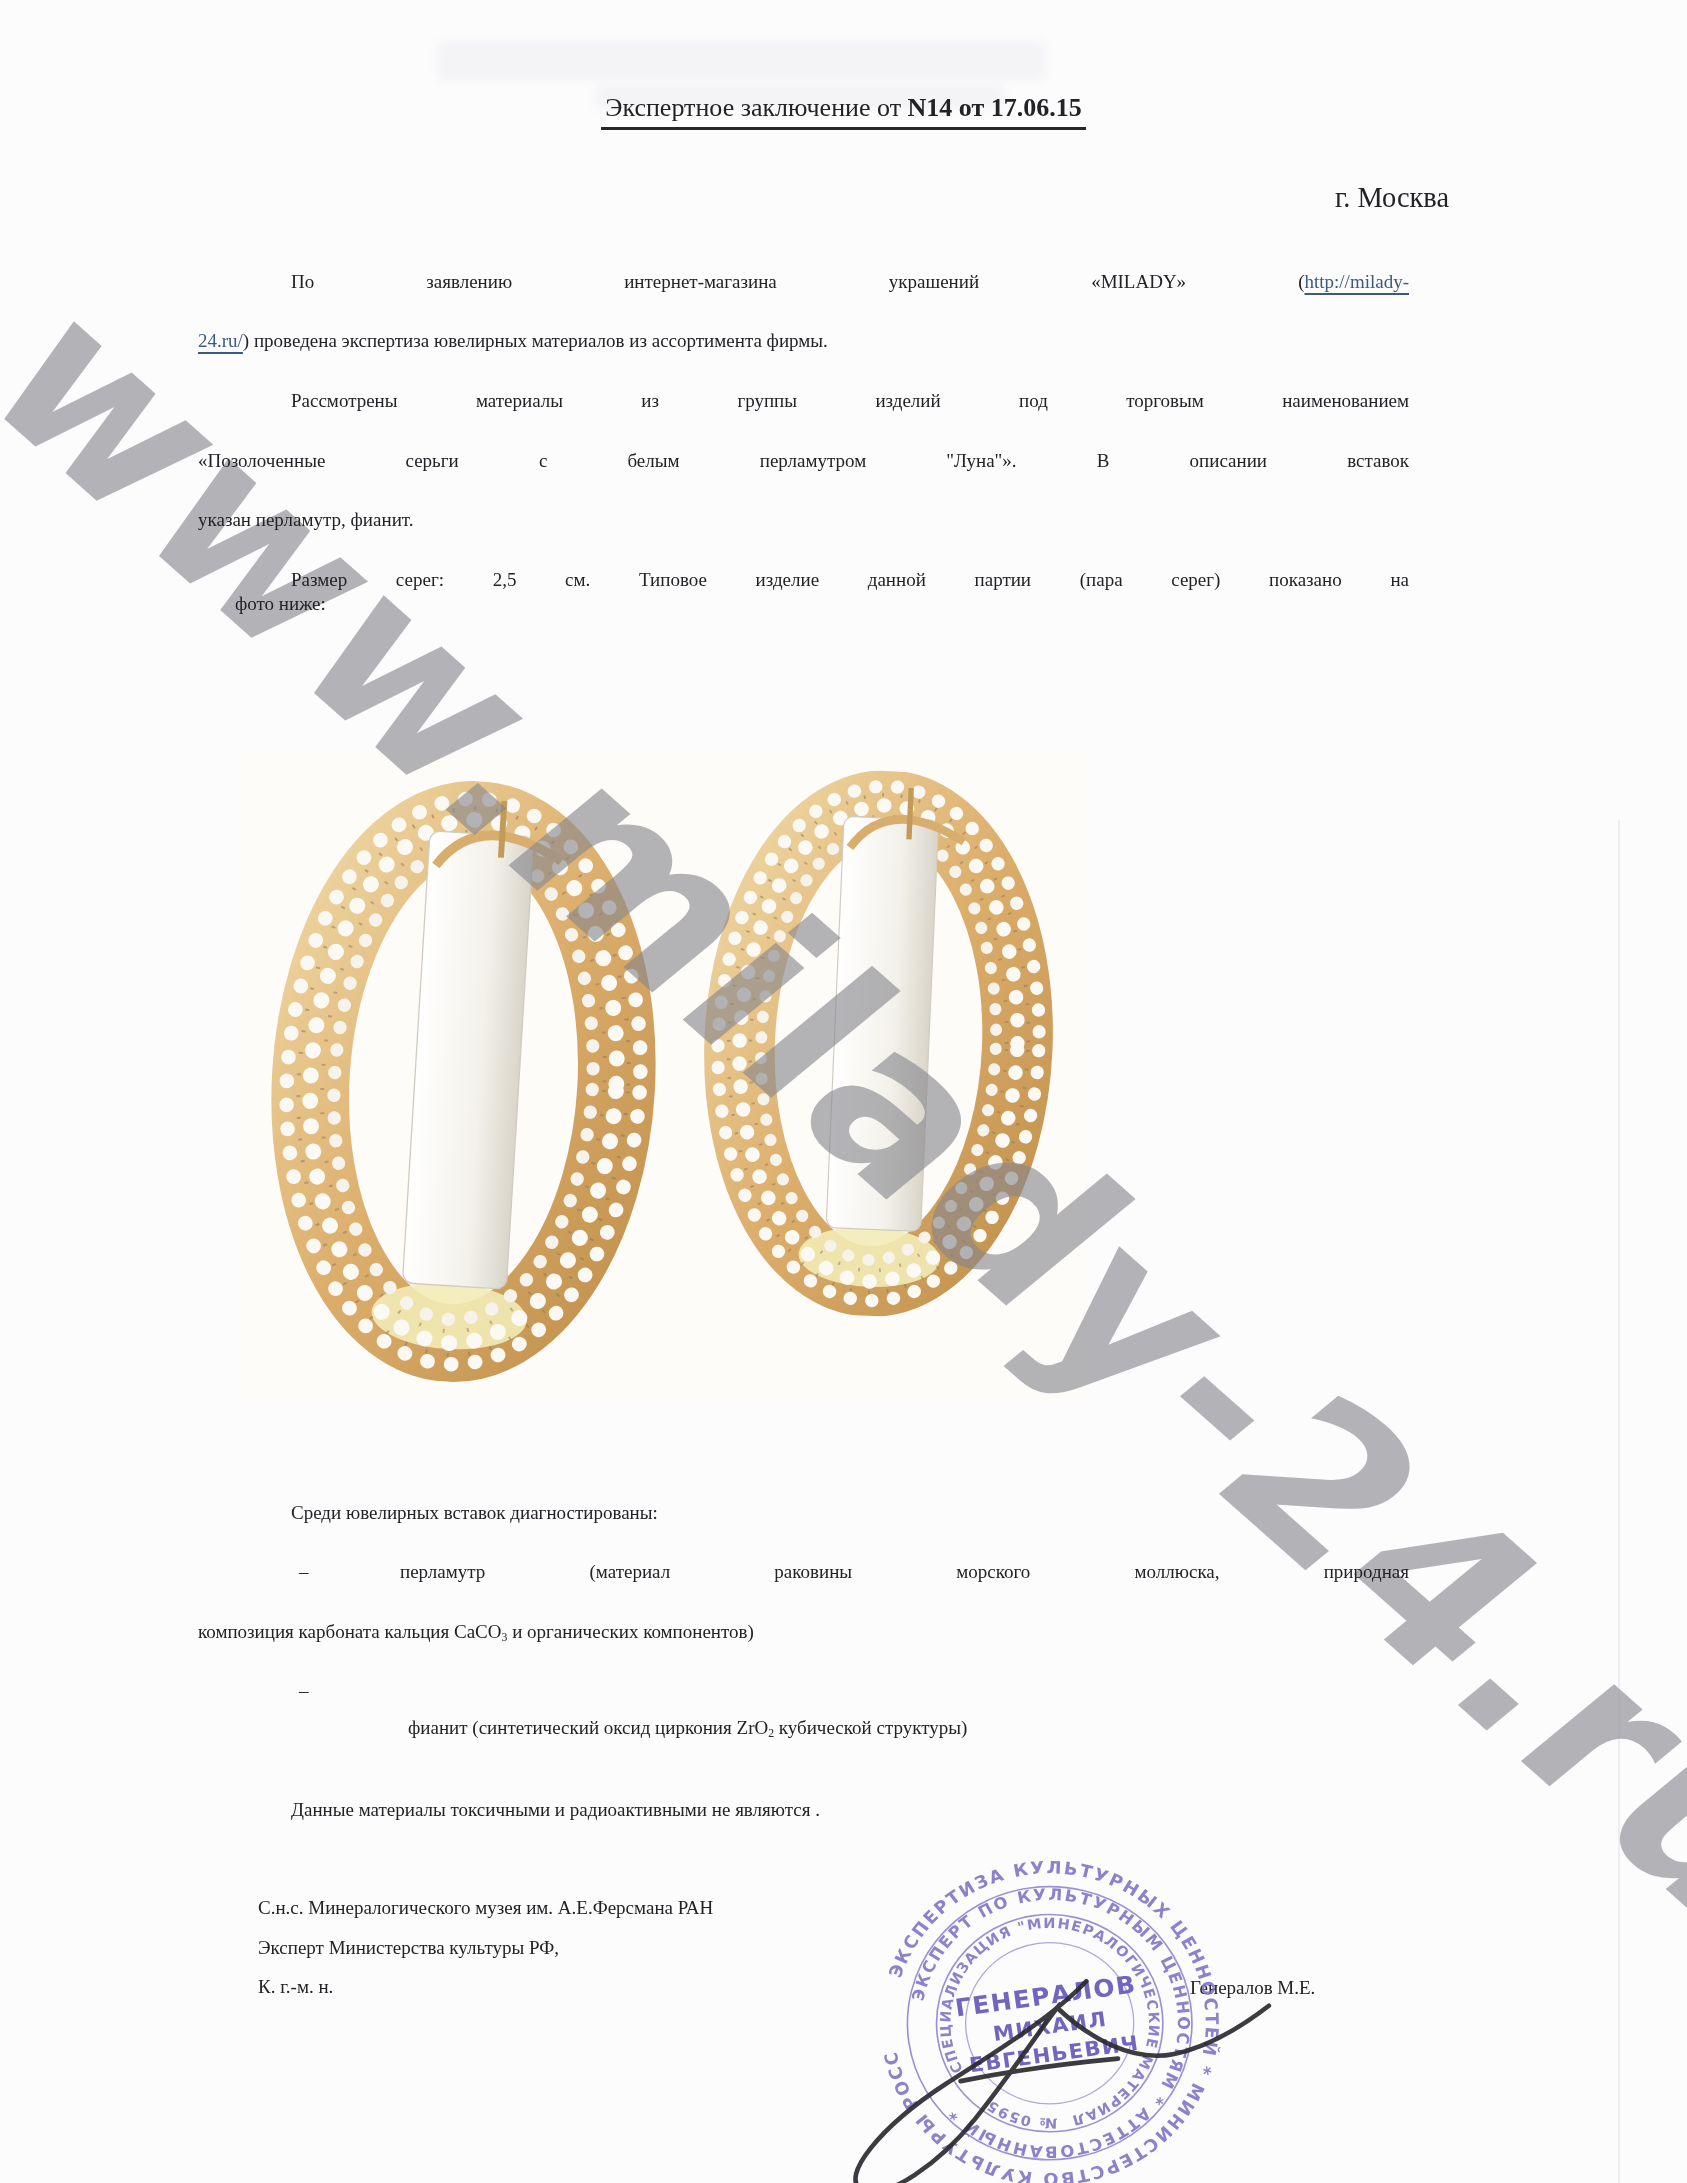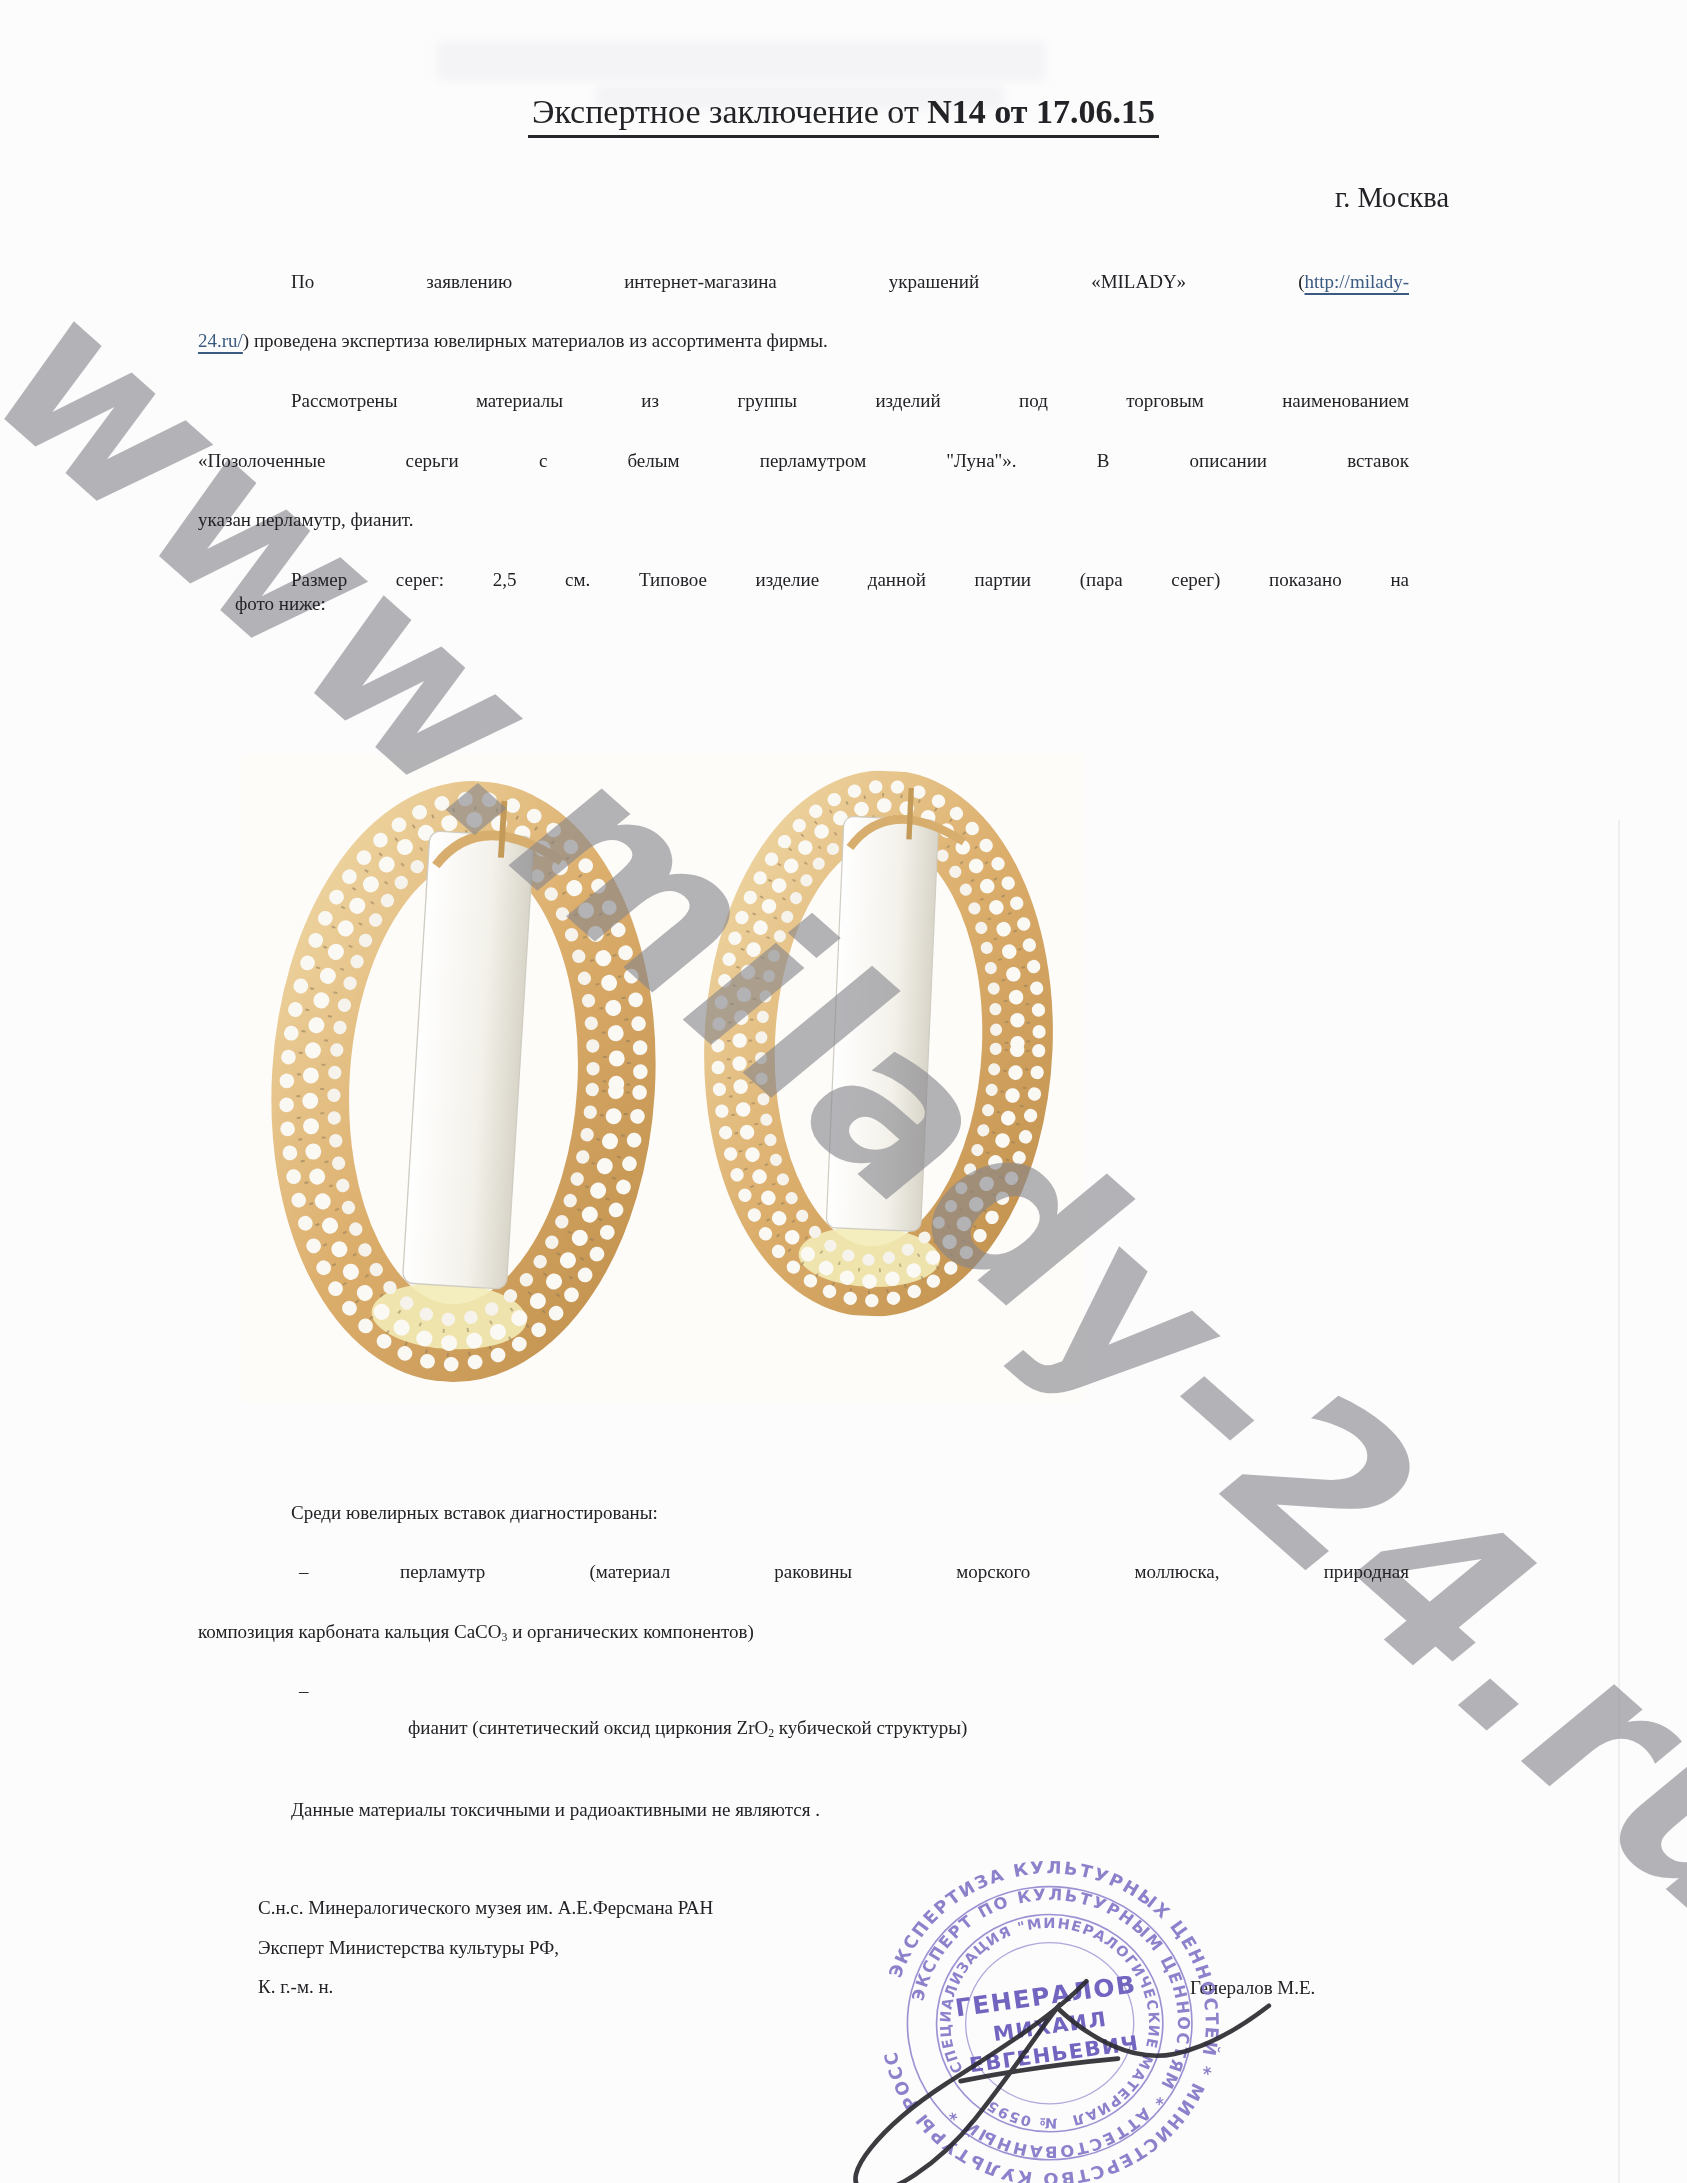--- a/index.html
+++ b/index.html
@@ -4,21 +4,21 @@
 <style>
   html,body{margin:0;padding:0;}
   body{width:1687px;height:2183px;background:#ffffff;}
   #page{position:relative;width:1687px;height:2183px;overflow:hidden;
         background:#fcfcfd;font-family:"Liberation Serif", serif;color:#232327;}
   .noise{position:absolute;background:rgba(120,120,128,0.06);filter:blur(4.6px);border-radius:5.3px;}
   .fold{position:absolute;left:1618px;top:820px;width:2px;height:1363px;background:rgba(180,180,190,0.18);}
   
   .line{position:absolute;font-size:19px;line-height:1.25;white-space:normal;}
   .just{text-align:justify;text-align-last:justify;}
-  .title{position:absolute;top:93px;left:0;width:1687px;text-align:center;font-size:34px;}
+  .title{position:absolute;top:93px;left:0;width:1687px;text-align:center;font-size:26px;}
   .title .u{border-bottom:3.3px solid #26262b;padding:0 4px 5.3px 4px;}
   .city{top:180px;right:238px;font-size:28.4px;}
   .doclink{color:#3a5a80;text-decoration:underline;text-decoration-thickness:2px;text-underline-offset:4.6px;}
   sub.s{font-size:0.62em;vertical-align:-0.25em;}
   
   .ml{left:198px;width:1211px;}
   .ind{left:291px;width:1118px;}
   .bdash{left:299px;width:53px;}
   .btxt{left:400px;width:1009px;}
   .btxt2{left:400px;width:1032px;}

